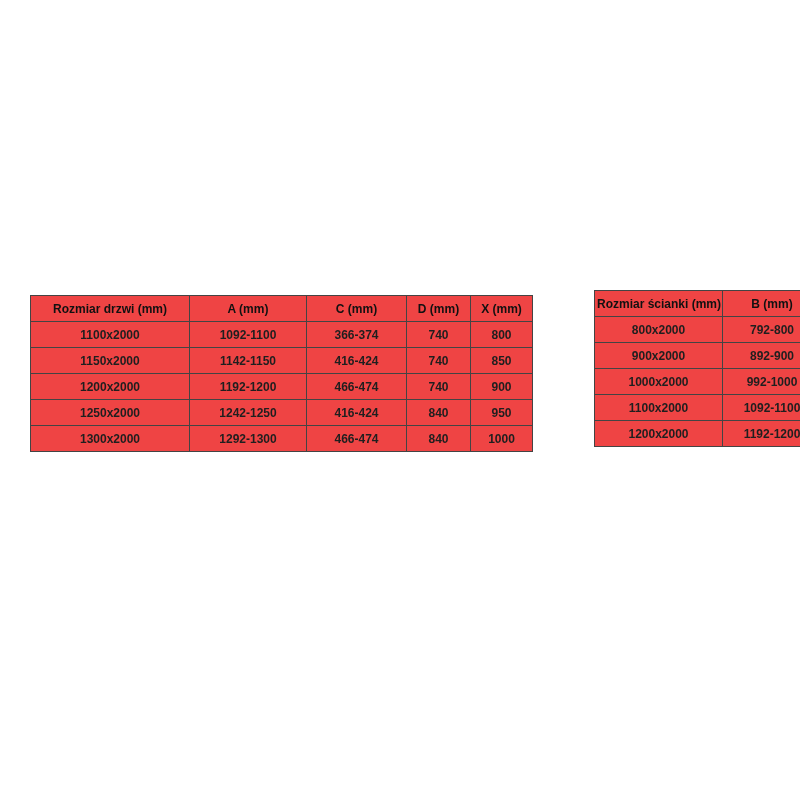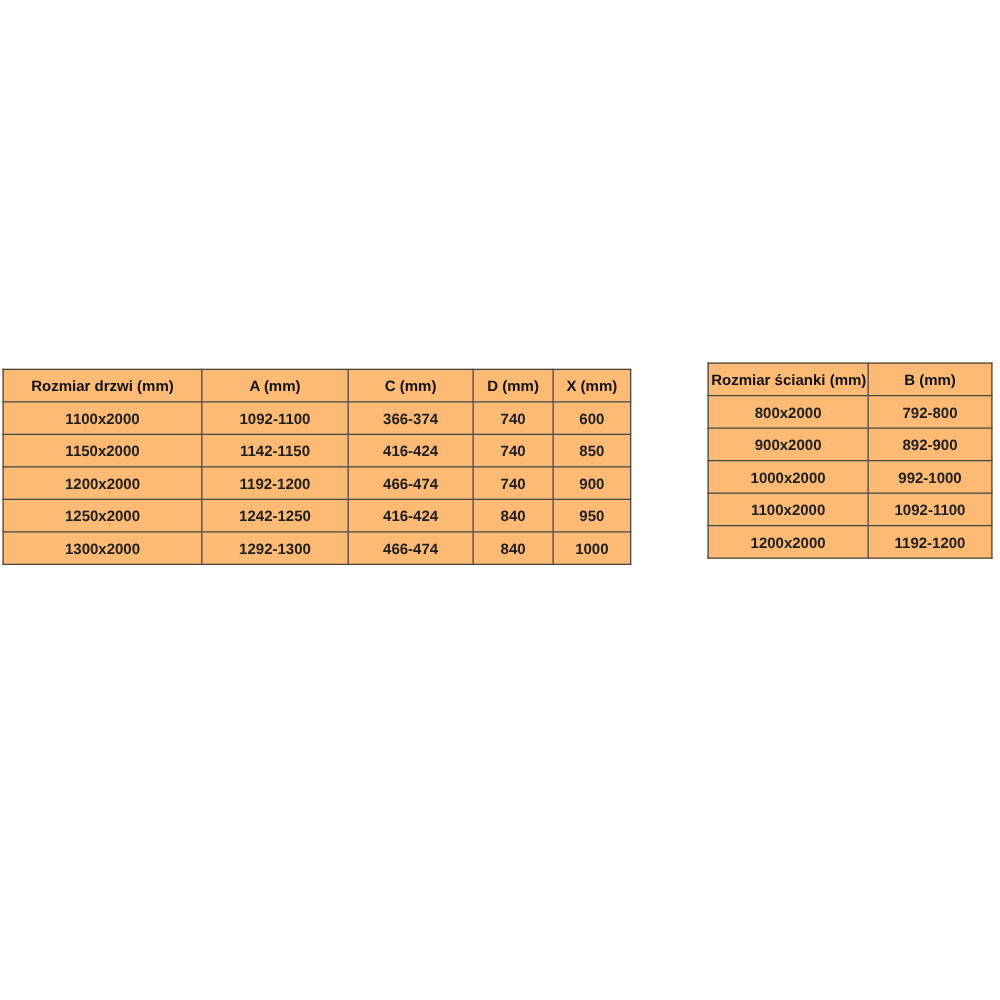--- a/index.html
+++ b/index.html
@@ -12,21 +12,22 @@
     background: #ffffff;
     position: relative;
     overflow: hidden;
     font-family: "Liberation Sans", sans-serif;
     color: #1a1a1a;
   }
   .spec-table {
     position: absolute;
     border-collapse: collapse;
     table-layout: fixed;
-    background: #fdba74;
+    background: #ef4444;
+    margin-left: 28px;
   }
   .spec-table th, .spec-table td {
     border: 1px solid #444444;
     text-align: center;
     vertical-align: middle;
     height: 25px;
     padding: 0 2px;
     font-size: 12px;
     line-height: 1;
     white-space: nowrap;
@@ -77,21 +78,21 @@
         <th>D (mm)</th>
         <th>X (mm)</th>
       </tr>
     </thead>
     <tbody>
       <tr>
         <td>1100x2000</td>
         <td>1092-1100</td>
         <td>366-374</td>
         <td>740</td>
-        <td>600</td>
+        <td>800</td>
       </tr>
       <tr>
         <td>1150x2000</td>
         <td>1142-1150</td>
         <td>416-424</td>
         <td>740</td>
         <td>850</td>
       </tr>
       <tr>
         <td>1200x2000</td>

